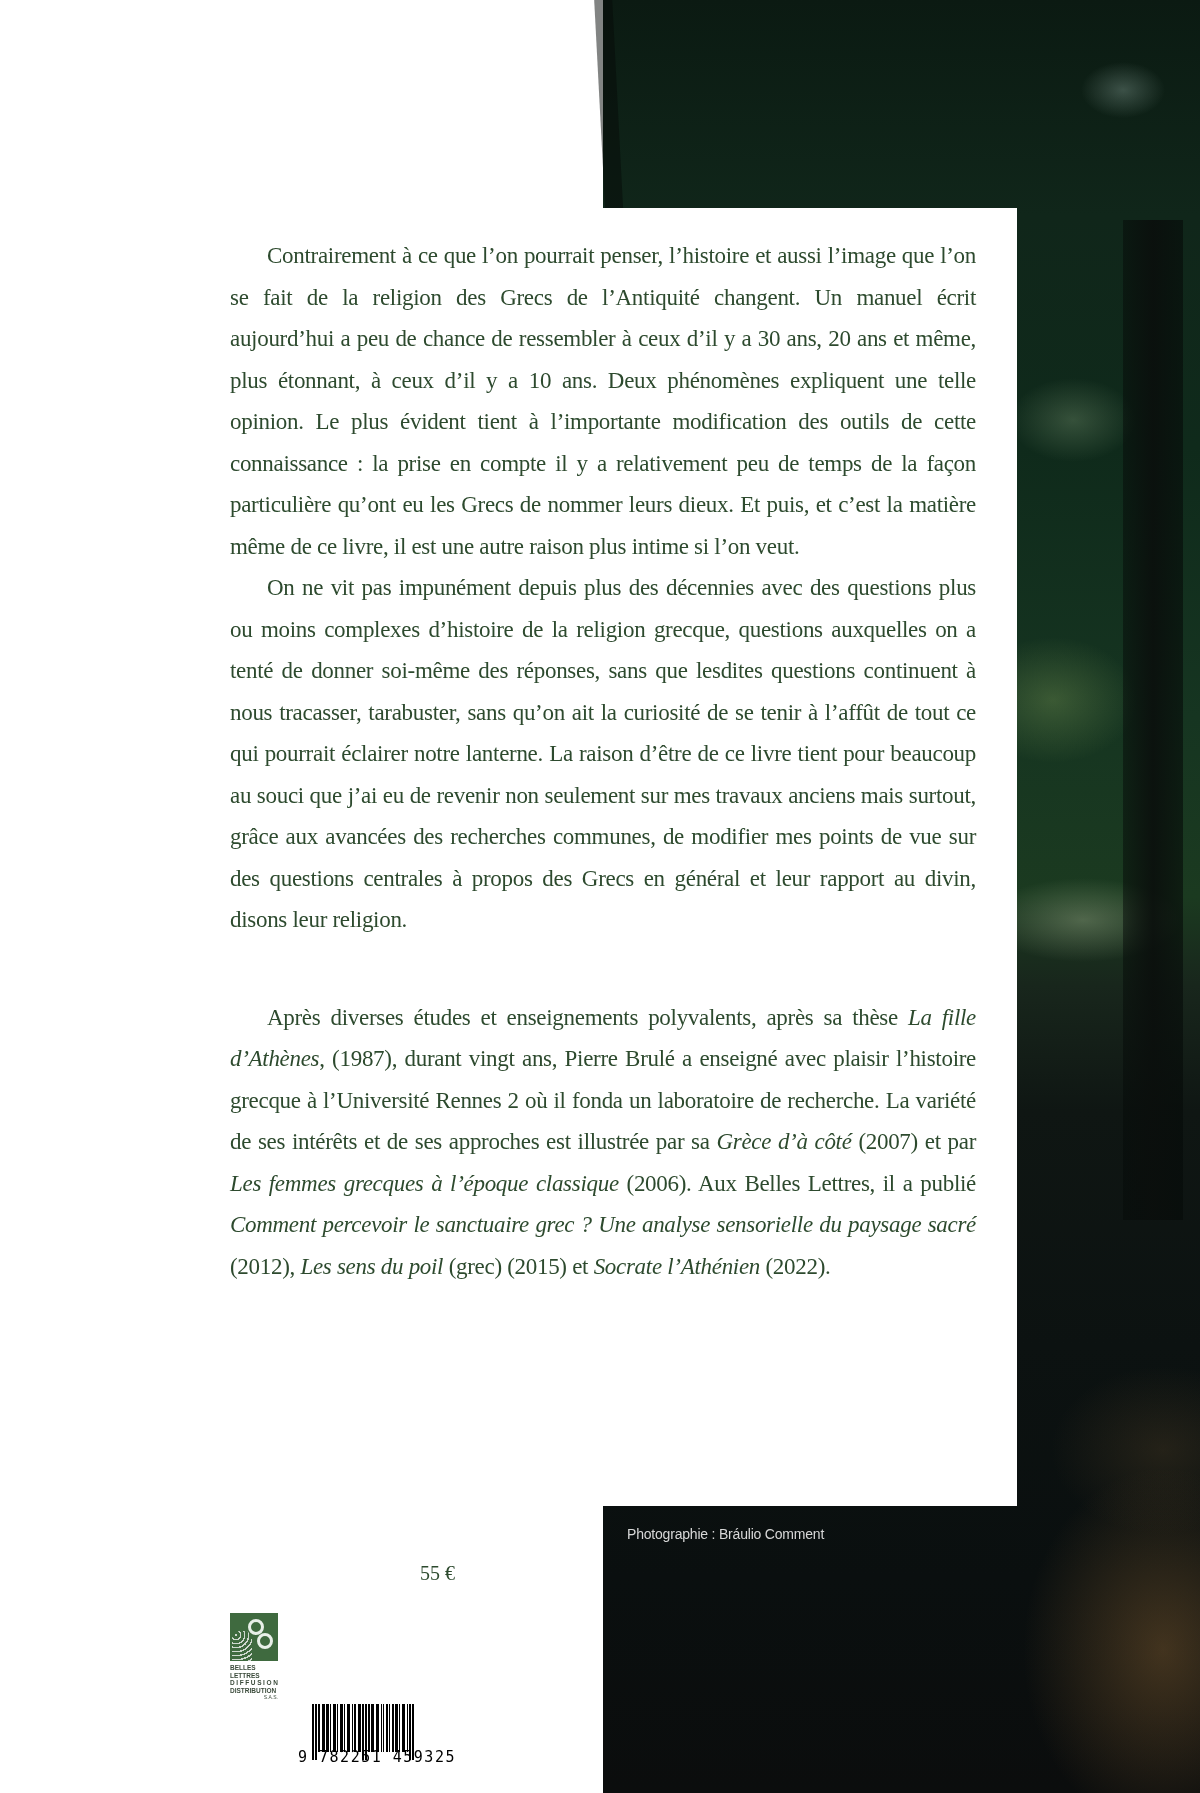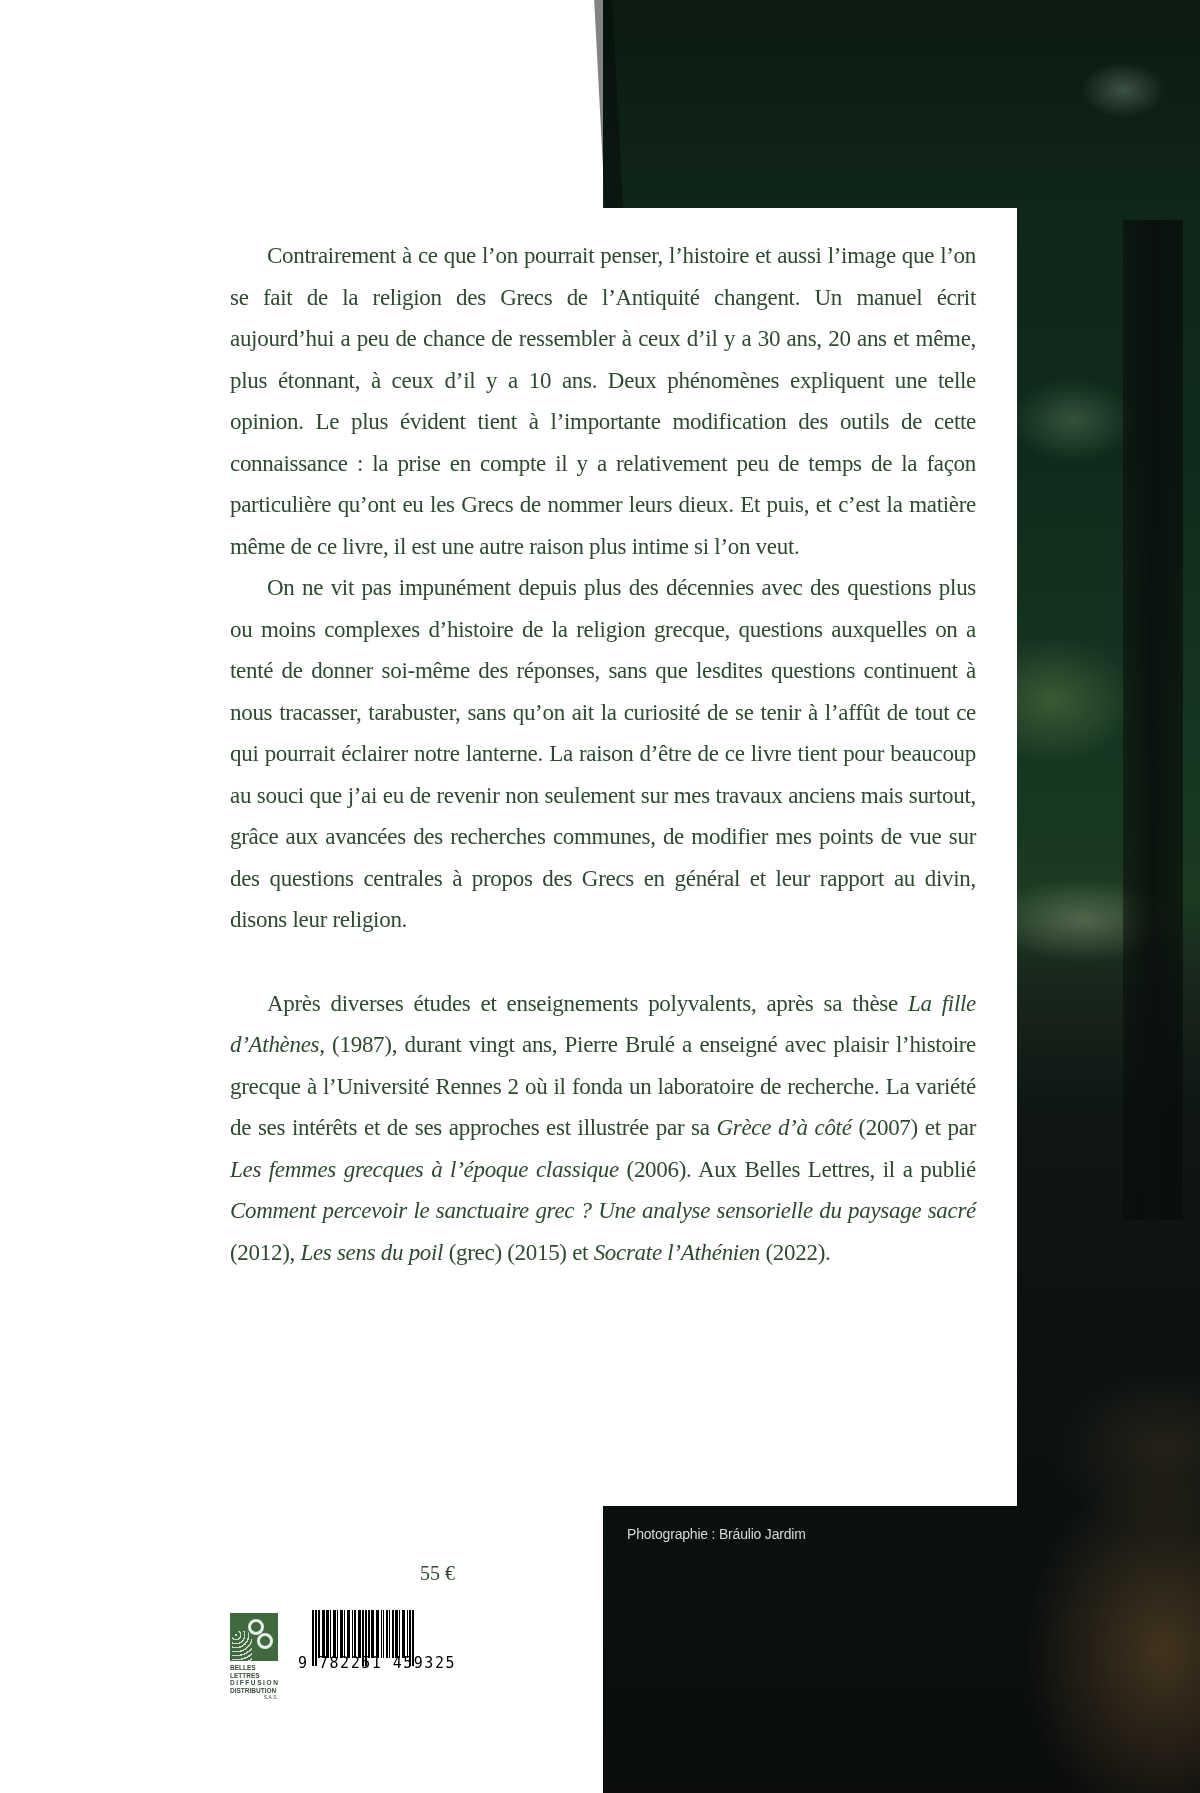--- a/index.html
+++ b/index.html
@@ -36,21 +36,21 @@
   }
   .body-text {
     position: absolute; left: 230px; top: 235px; width: 746px;
     color: #2d4a2e;
     font-family: Liberation Serif, serif;
     font-size: 23px; line-height: 41.5px;
     text-align: justify;
     letter-spacing: -0.3px;
   }
   .body-text p { text-indent: 37px; }
-  .body-text p.gap { margin-top: 42px; }
+  .body-text p.gap { margin-top: 56px; }
   .body-text em { font-style: italic; }
 
   .photo-credit {
     position: absolute; left: 627px; top: 1526px;
     color: #d8d8d8; font-size: 14px; letter-spacing: -0.2px;
     font-family: "Liberation Sans Narrow", "Liberation Sans", sans-serif;
   }
 
   .price {
     position: absolute; left: 420px; top: 1562px;
@@ -78,21 +78,21 @@
   }
   .logo .label {
     font-family: "Liberation Sans Narrow", "Liberation Sans", sans-serif;
     font-size: 6.5px; font-weight: bold; color: #3a4a3a; line-height: 7.5px; margin-top: 3px;
     letter-spacing: 0;
   }
   .logo .label span { display: block; }
   .logo .label .sas { text-align: right; font-weight: normal; font-size: 5px; }
 
   .barcode {
-    position: absolute; left: 298px; top: 1610px; width: 172px; height: 64px;
+    position: absolute; left: 298px; top: 1704px; width: 172px; height: 64px;
   }
   .barcode .bars {
     height: 52px; display: flex; align-items: flex-start; gap: 0;
   }
   .barcode .bars i { display: block; height: 48px; background: #000; }
   .barcode .bars i.long { height: 56px; }
   .barcode .digits {
     position: absolute; left: 0; top: 44px; width: 172px;
     font-family: "DejaVu Sans Mono", monospace; font-size: 15px; color: #000; letter-spacing: 1.5px;
     background: transparent;
@@ -113,21 +113,21 @@
     <span>Contrairement à ce que l’on pourrait penser, l’histoire et aussi l’image que l’on se fait de la religion des Grecs de l’Antiquité changent. Un manuel écrit aujourd’hui a peu de chance de ressembler à ceux d’il y a 30 ans, 20 ans et même, plus étonnant, à ceux d’il y a 10 ans. Deux phénomènes expliquent une telle opinion. Le plus évident tient à l’importante modification des outils de cette connaissance : la prise en compte il y a relativement peu de temps de la façon particulière qu’ont eu les Grecs de nommer leurs dieux. Et puis, et c’est la matière même de ce livre, il est une autre raison plus intime si l’on veut.</span>
   </p>
   <p>
     <span>On ne vit pas impunément depuis plus des décennies avec des questions plus ou moins complexes d’histoire de la religion grecque, questions auxquelles on a tenté de donner soi-même des réponses, sans que lesdites questions continuent à nous tracasser, tarabuster, sans qu’on ait la curiosité de se tenir à l’affût de tout ce qui pourrait éclairer notre lanterne. La raison d’être de ce livre tient pour beaucoup au souci que j’ai eu de revenir non seulement sur mes travaux anciens mais surtout, grâce aux avancées des recherches communes, de modifier mes points de vue sur des questions centrales à propos des Grecs en général et leur rapport au divin, disons leur religion.</span>
   </p>
   <p class="gap">
     <span>Après diverses études et enseignements polyvalents, après sa thèse </span><em>La fille d’Athènes</em><span>, (1987), durant vingt ans, Pierre Brulé a enseigné avec plaisir l’histoire grecque à l’Université Rennes 2 où il fonda un laboratoire de recherche. La variété de ses intérêts et de ses approches est illustrée par sa </span><em>Grèce d’à côté</em><span> (2007) et par </span><em>Les femmes grecques à l’époque classique</em><span> (2006).  Aux Belles Lettres, il a publié </span><em>Comment percevoir le sanctuaire grec ? Une analyse sensorielle du paysage sacré</em><span> (2012), </span><em>Les sens du poil</em><span> (grec) (2015) et </span><em>Socrate l’Athénien</em><span> (2022).</span>
   </p>
 </div>
 
-<div class="photo-credit">Photographie : Bráulio Jardim</div>
+<div class="photo-credit">Photographie : Bráulio Comment</div>
 
 <div class="price">55 €</div>
 
 <div class="logo">
   <div class="mark">
     <div class="body"></div>
     <div class="eye1"></div>
     <div class="eye2"></div>
   </div>
   <div class="label">

